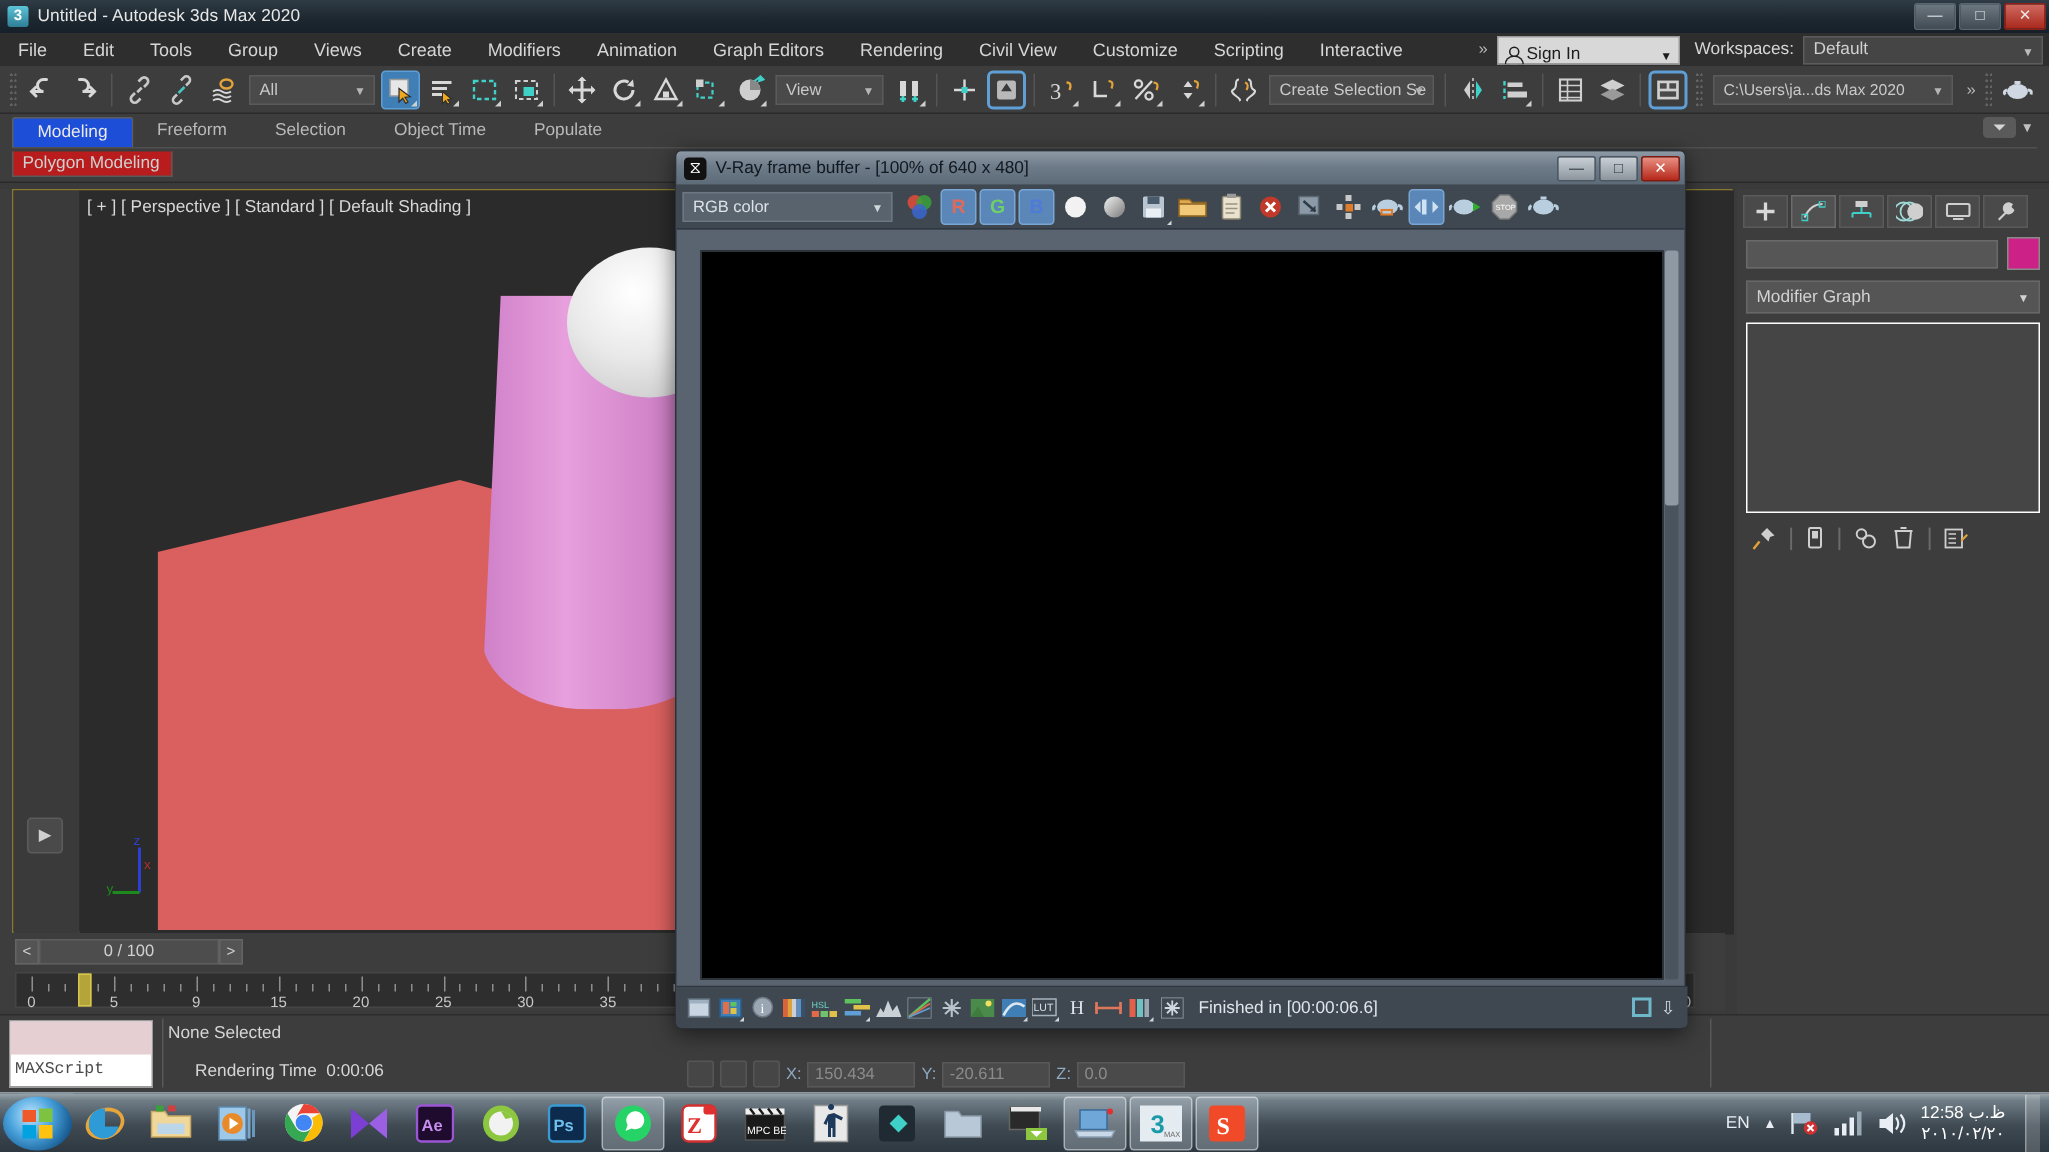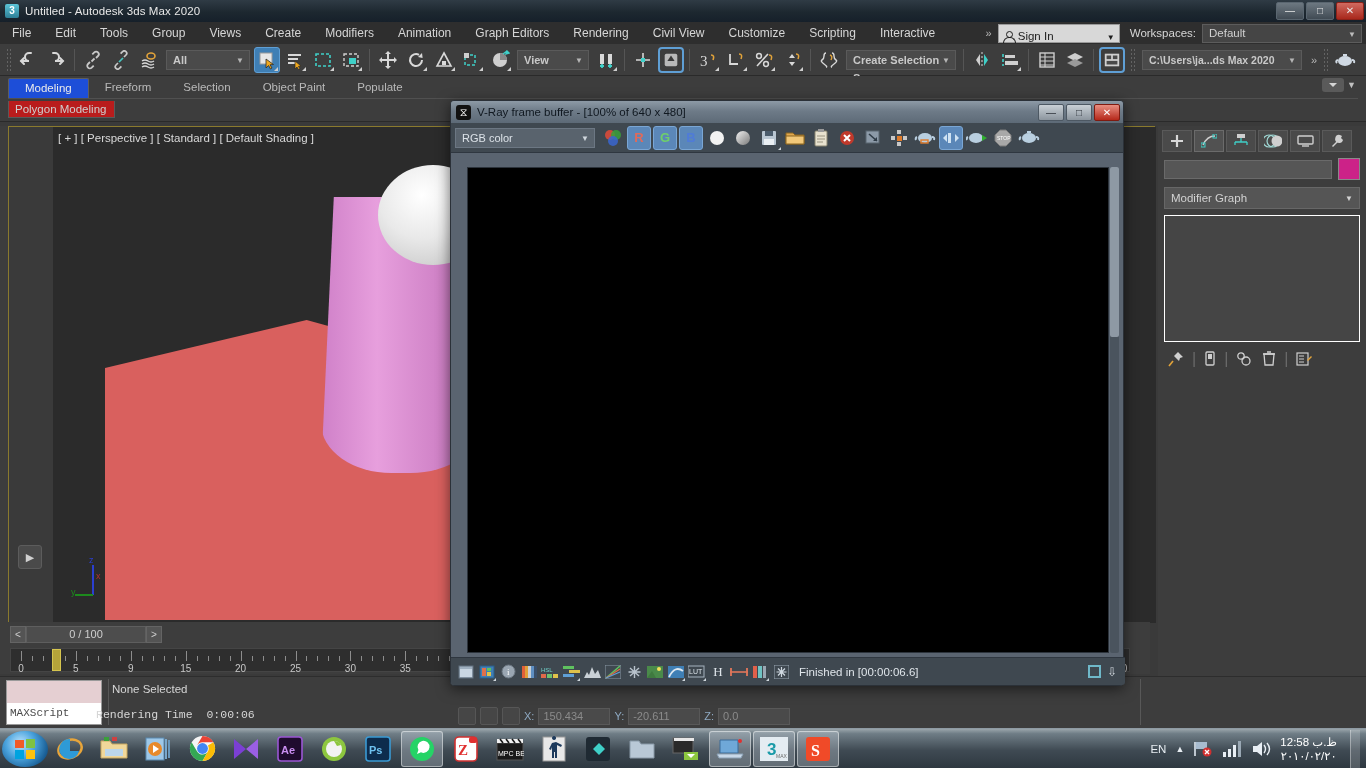--- a/index.html
+++ b/index.html
@@ -72,21 +72,21 @@
   }
   .tbtn.active { background: #3f7fb5; border-color:#5f9fd5; }
   .tbtn.outline { border: 2px solid #5f9fd5; border-radius: 4px; }
   .tsep { width: 1px; height: 22px; background: #555; margin: 0 4px; }
   .corner::after {
     content:""; position:absolute; right:1px; bottom:1px;
     border-left: 4px solid transparent; border-bottom: 4px solid #cfcfcf;
   }
   .combo {
     height: 20px; background: #4a4a4a; border: 1px solid #5a5a5a; color: #c9c9c9;
-    font-size: 11px; line-height: 18px; padding-left: 6px; position: relative; margin: 0 3px; font-weight: bold;
+    font-size: 11px; line-height: 18px; padding-left: 6px; position: relative; margin: 0 3px;
   }
   .combo .cv { position: absolute; right: 5px; top: 1px; font-size: 8px; color: #b5b5b5; }
   .svgi { display:block; }
 
   
   .ribbon {
     position: absolute; left: 0; top: 76px; width: 1366px; height: 46px; background: #3d3d3d;
     border-bottom: 1px solid #2a2a2a;
   }
   .rb-tabs { position:absolute; left: 8px; top: 2px; display: flex; align-items: flex-end; height: 21px; }
@@ -159,21 +159,21 @@
   .playhead { position:absolute; left:52px; top:27px; width:9px; height:22px; background:#b5a43a; border:1px solid #d6c54e;}
   .curve-ic { position:absolute; left:18px; top:29px; color:#55c8c0; font-size:12px;}
 
   
   .status { position:absolute; left:0; top:676px; width:1366px; height:52px; background:#3d3d3d; border-top:1px solid #2d2d2d;}
   .ms-listener { position:absolute; left:6px; top:3px; width:96px; height:45px; border:1px solid #9a9a9a; background:#fff;}
   .ms-pink { width:100%; height:22px; background:#e5cfd2; }
   .ms-text { font-family:"Liberation Mono", monospace; font-size:11px; color:#4a4a4a; padding-left:3px; line-height:21px; }
   .st-sep { position:absolute; top:2px; width:1px; height:46px; background:#585858;}
   .st-line1 { position:absolute; left:112px; top:6px; color:#d6d6d6; font-size:11.5px;}
-  .st-line2 { position:absolute; left:96px; top:31px; color:#d6d6d6; font-size:11.5px;font-family:Liberation Mono, monospace;}
+  .st-line2 { position:absolute; left:130px; top:31px; color:#d6d6d6; font-size:11.5px;}
   .coords { position:absolute; left:458px; top:30px; display:flex; align-items:center; gap:4px;}
   .cbtn { width:18px; height:18px; background:#464646; border:1px solid #565656; border-radius:2px;}
   .clab { color:#8ea9c2; font-size:11px;}
   .cfield { width:72px; height:17px; background:#4a4a4a; border:1px solid #585858; color:#8b8b8b;
     font-size:11px; line-height:15px; padding-left:4px;}
 
   
   .vfb {
     position:absolute; left:450px; top:100px; width:674px; height:586px;
     background:#5a6470; border:1px solid #2b3138; border-radius:4px;
@@ -487,21 +487,21 @@
           <rect x="9" y="4" width="4" height="2" fill="#cfd8e2"></rect>
         </svg>
     </div>
   </div>
 
   <div class="ribbon">
     <div class="rb-tabs">
       <div class="rb-tab active">Modeling</div>
       <div class="rb-tab">Freeform</div>
       <div class="rb-tab">Selection</div>
-      <div class="rb-tab">Object Paint</div>
+      <div class="rb-tab">Object Time</div>
       <div class="rb-tab">Populate</div>
     </div>
     <div class="rb-drop">
       <div class="rb-dropbox"></div>
       <span style="color:#c0c0c0;font-size:9px">▼</span>
     </div>
     <div class="rb-panelrow">
       <div class="rb-panel">Polygon Modeling</div>
     </div>
   </div>

